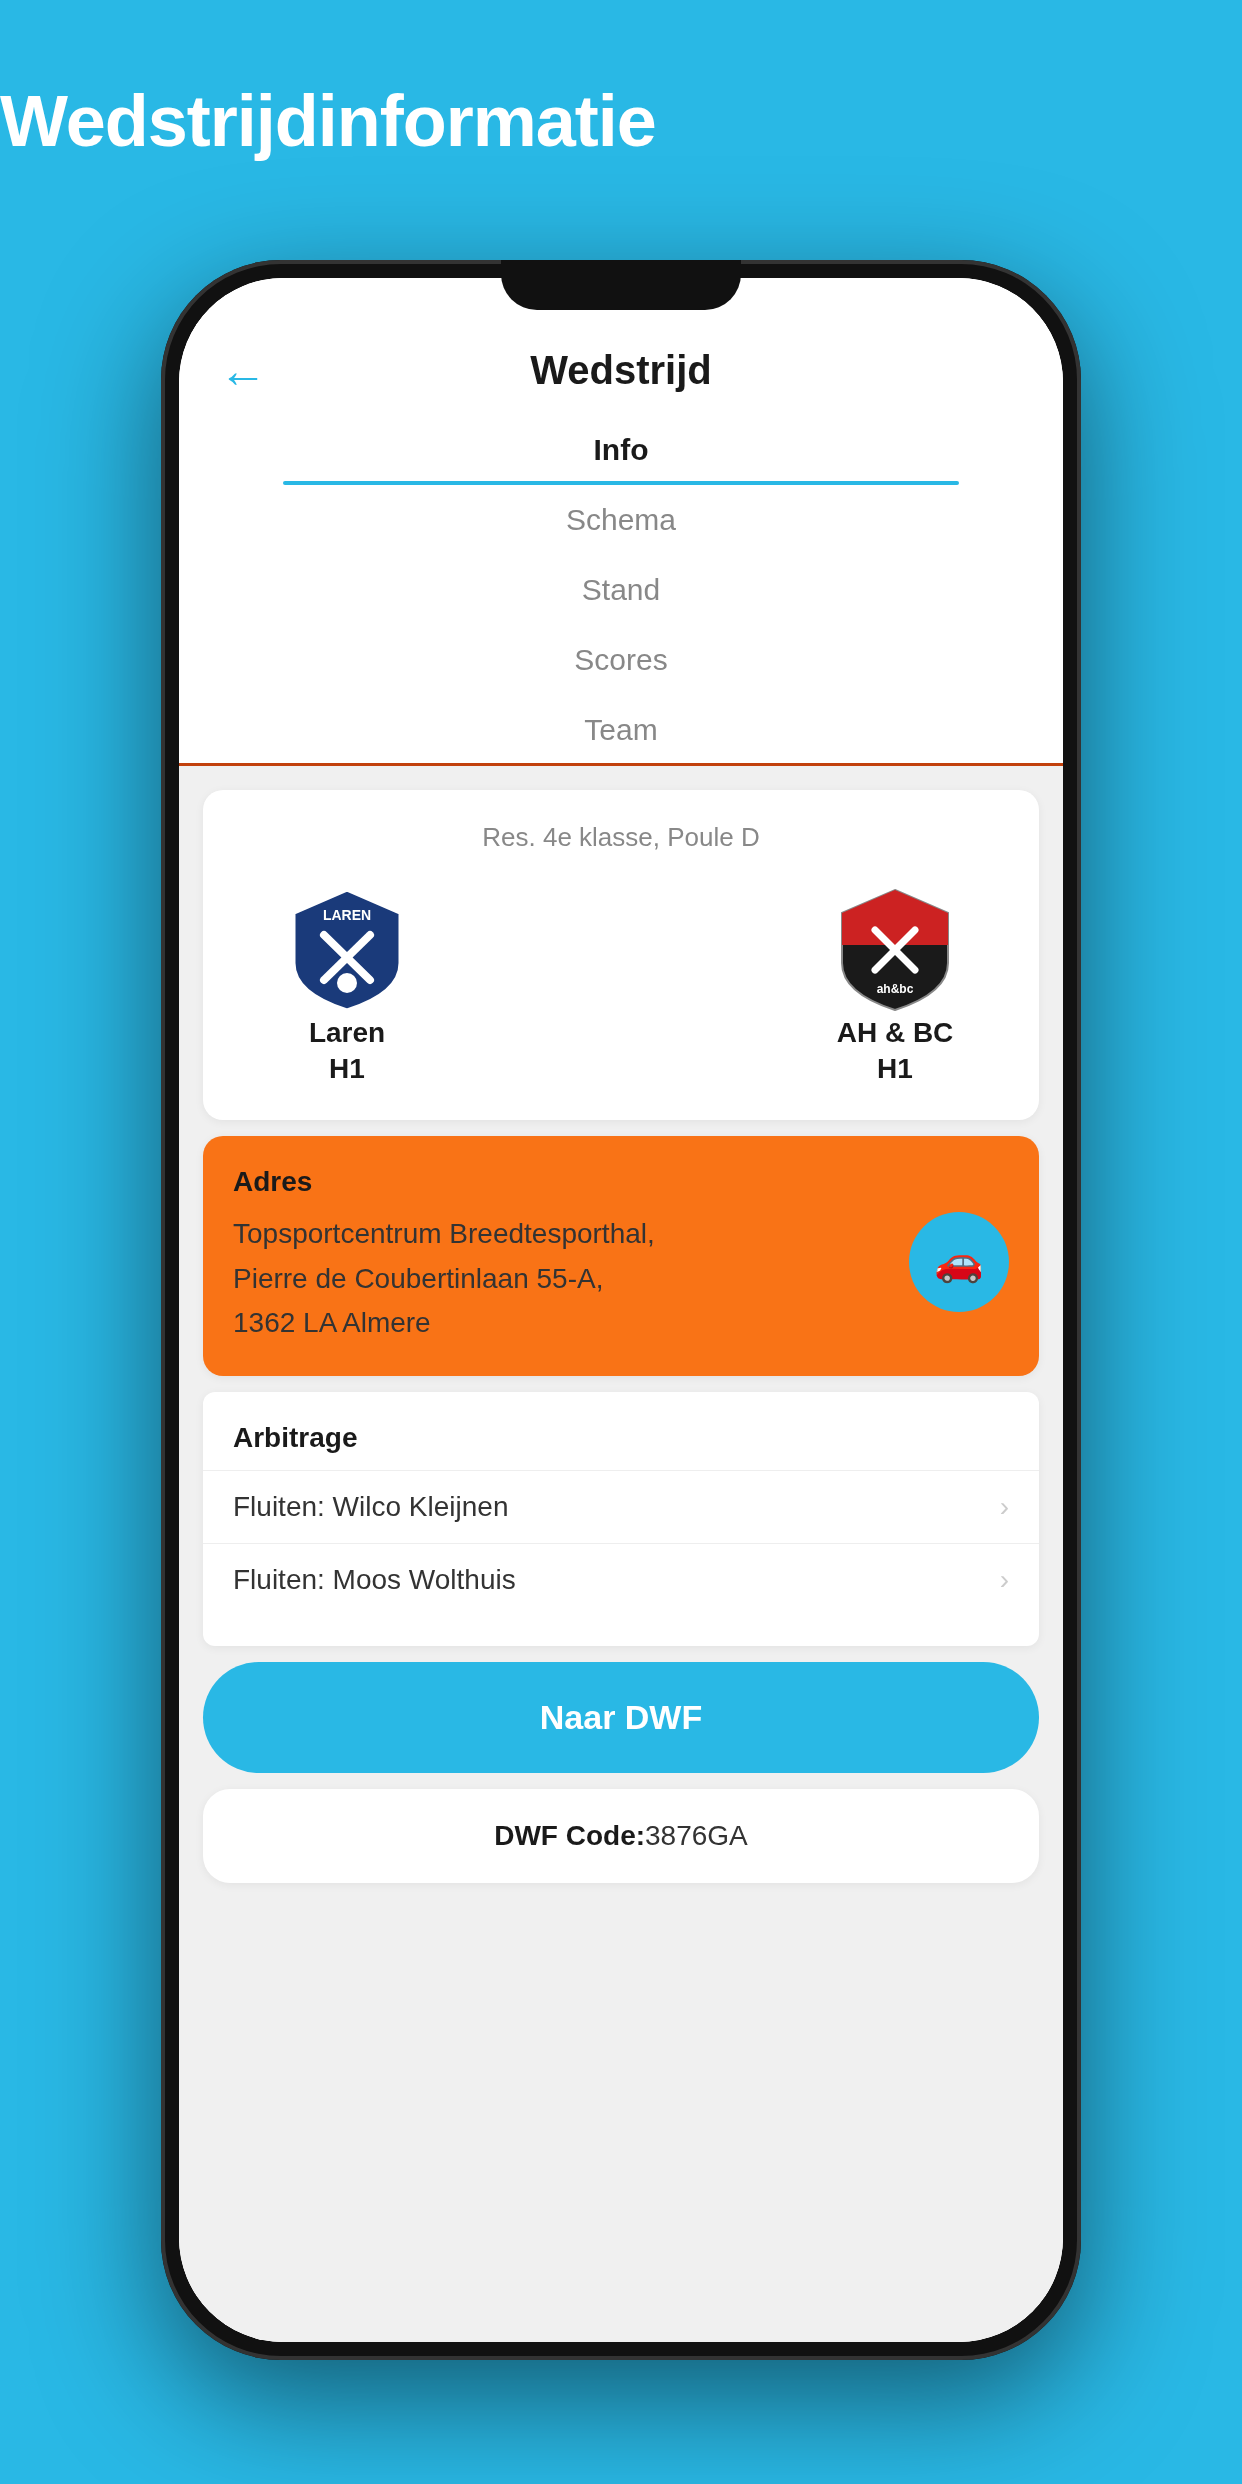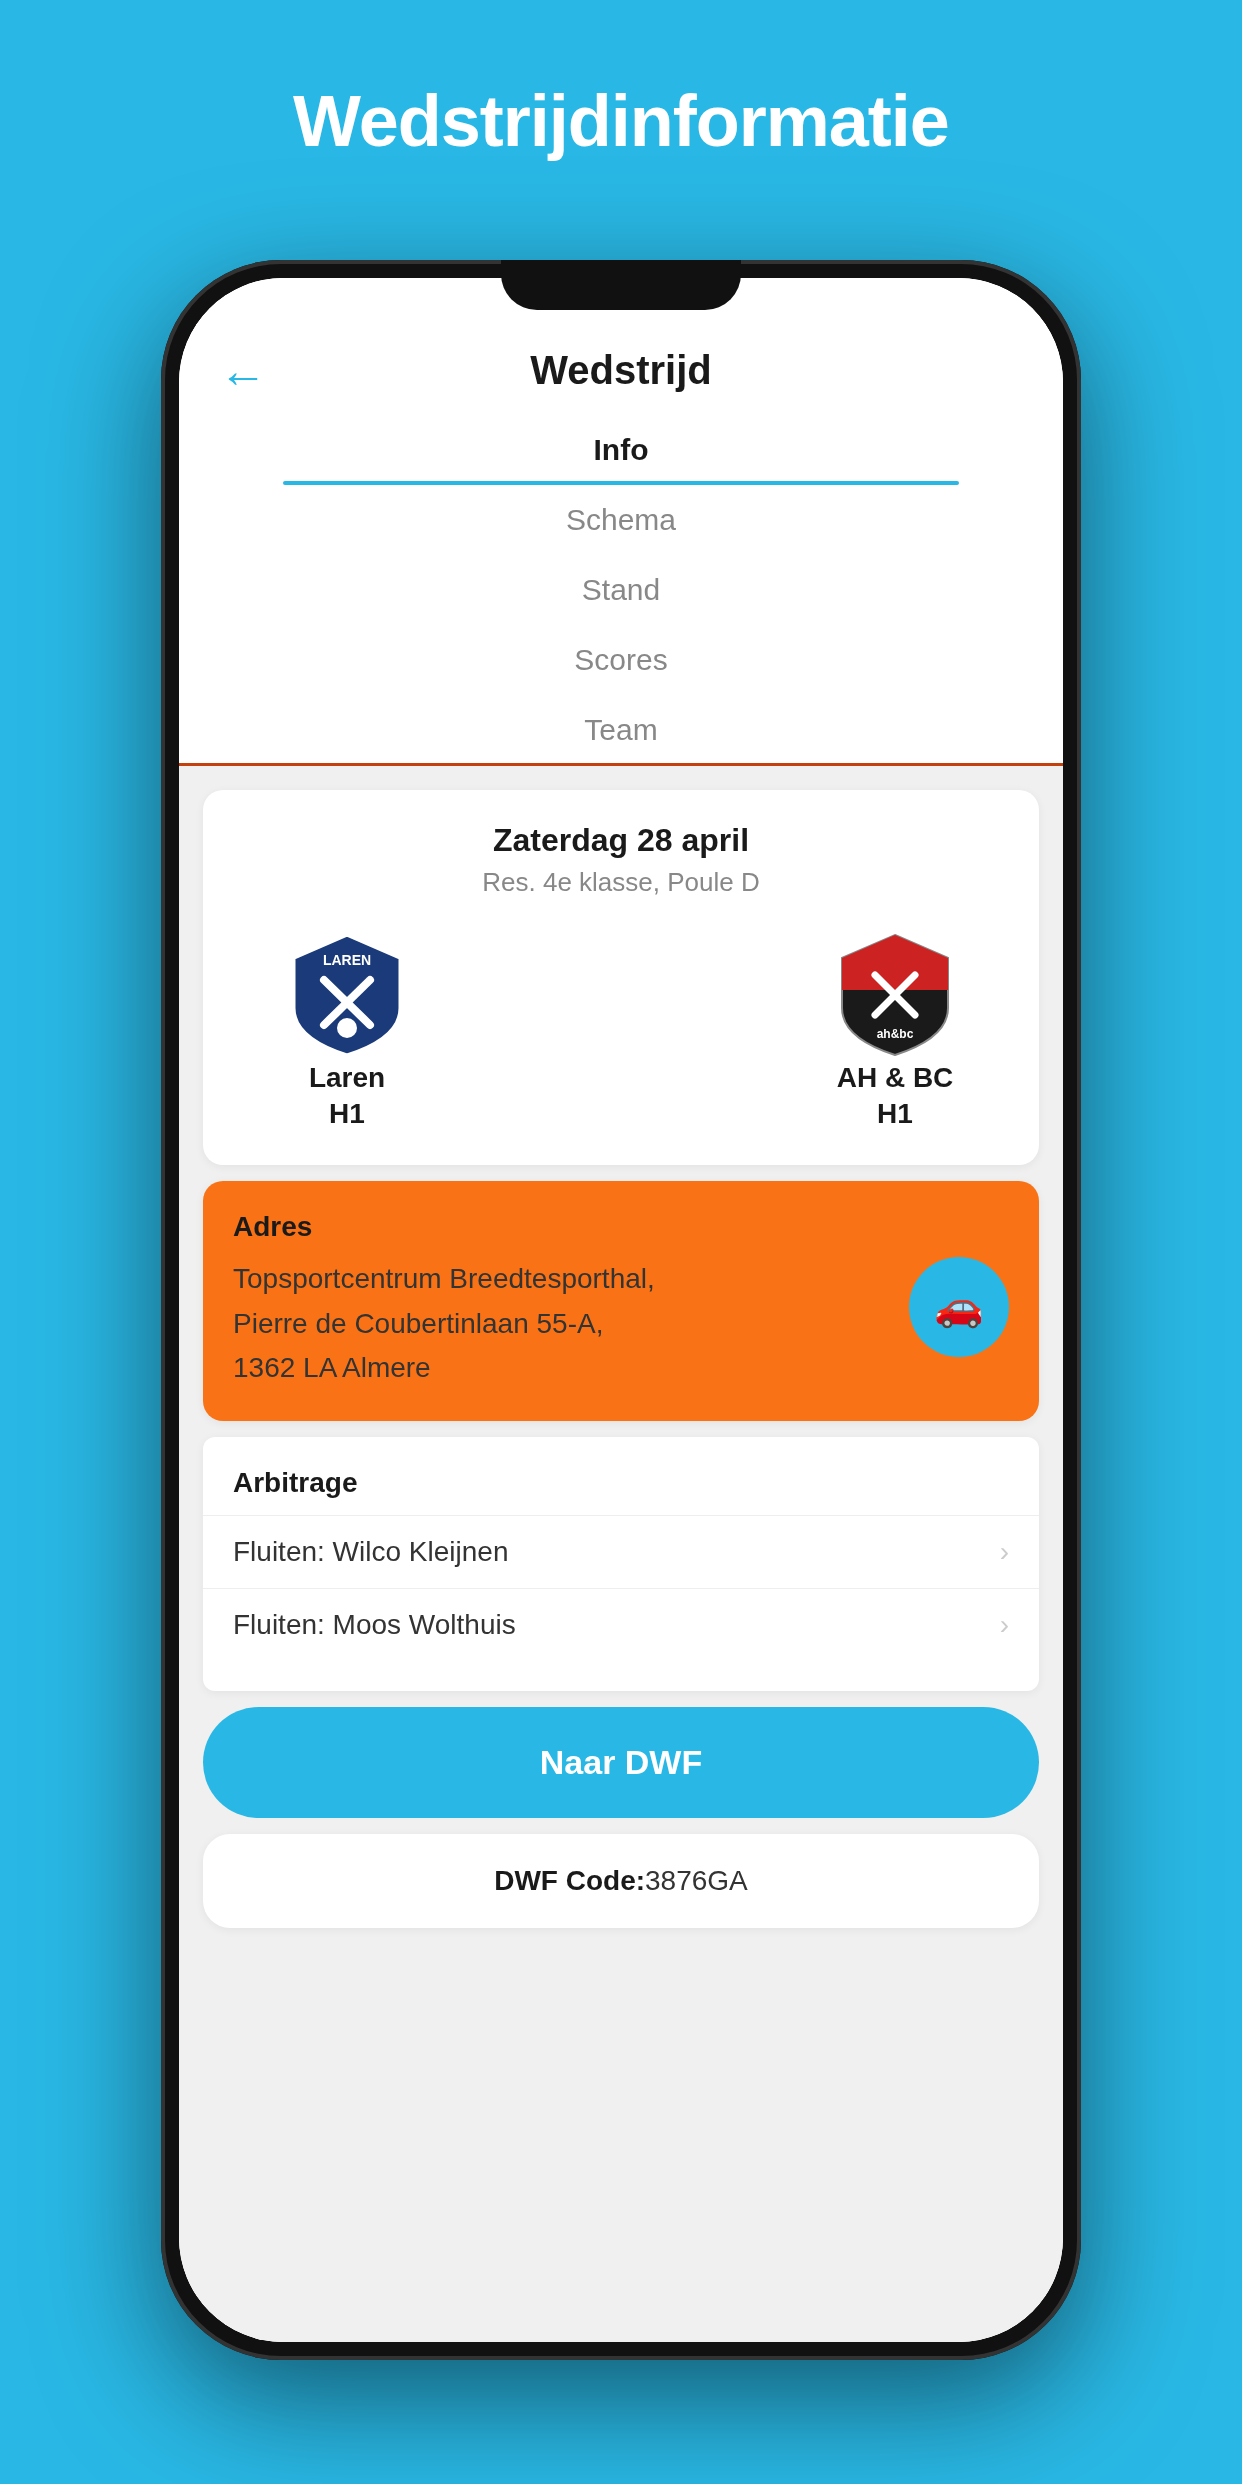--- a/index.html
+++ b/index.html
@@ -11,21 +11,21 @@
       background-color: #29B8E5;
       font-family: -apple-system, BlinkMacSystemFont, 'Helvetica Neue', Arial, sans-serif;
       overflow: hidden;
       position: relative;
     }
 
     .page-title {
       color: white;
       font-size: 72px;
       font-weight: 800;
-      text-align: center;
+      text-align: left;
       padding-top: 80px;
       letter-spacing: -1px;
     }
 
     
     .phone-frame {
       position: absolute;
       top: 260px;
       left: 50%;
       transform: translateX(-50%);
@@ -381,21 +381,20 @@
         <div class="tab active">Info</div>
         <div class="tab">Schema</div>
         <div class="tab">Stand</div>
         <div class="tab">Scores</div>
         <div class="tab">Team</div>
       </div>
 
       <div class="content">
 
         <div class="match-card">
-          <div class="match-date">Zaterdag 28 april</div>
           <div class="match-class">Res. 4e klasse, Poule D</div>
 
           <div class="match-teams">
 
             <div class="team-block">
 
               <svg class="laren-logo" viewBox="0 0 130 130" xmlns="http://www.w3.org/2000/svg">
                 <path d="M65 5 L118 28 L118 78 Q118 108 65 125 Q12 108 12 78 L12 28 Z" fill="#1a3a7a"></path>
                 <path d="M65 5 L118 28 L118 78 Q118 108 65 125 Q12 108 12 78 L12 28 Z" fill="none" stroke="white" stroke-width="3"></path>
 

